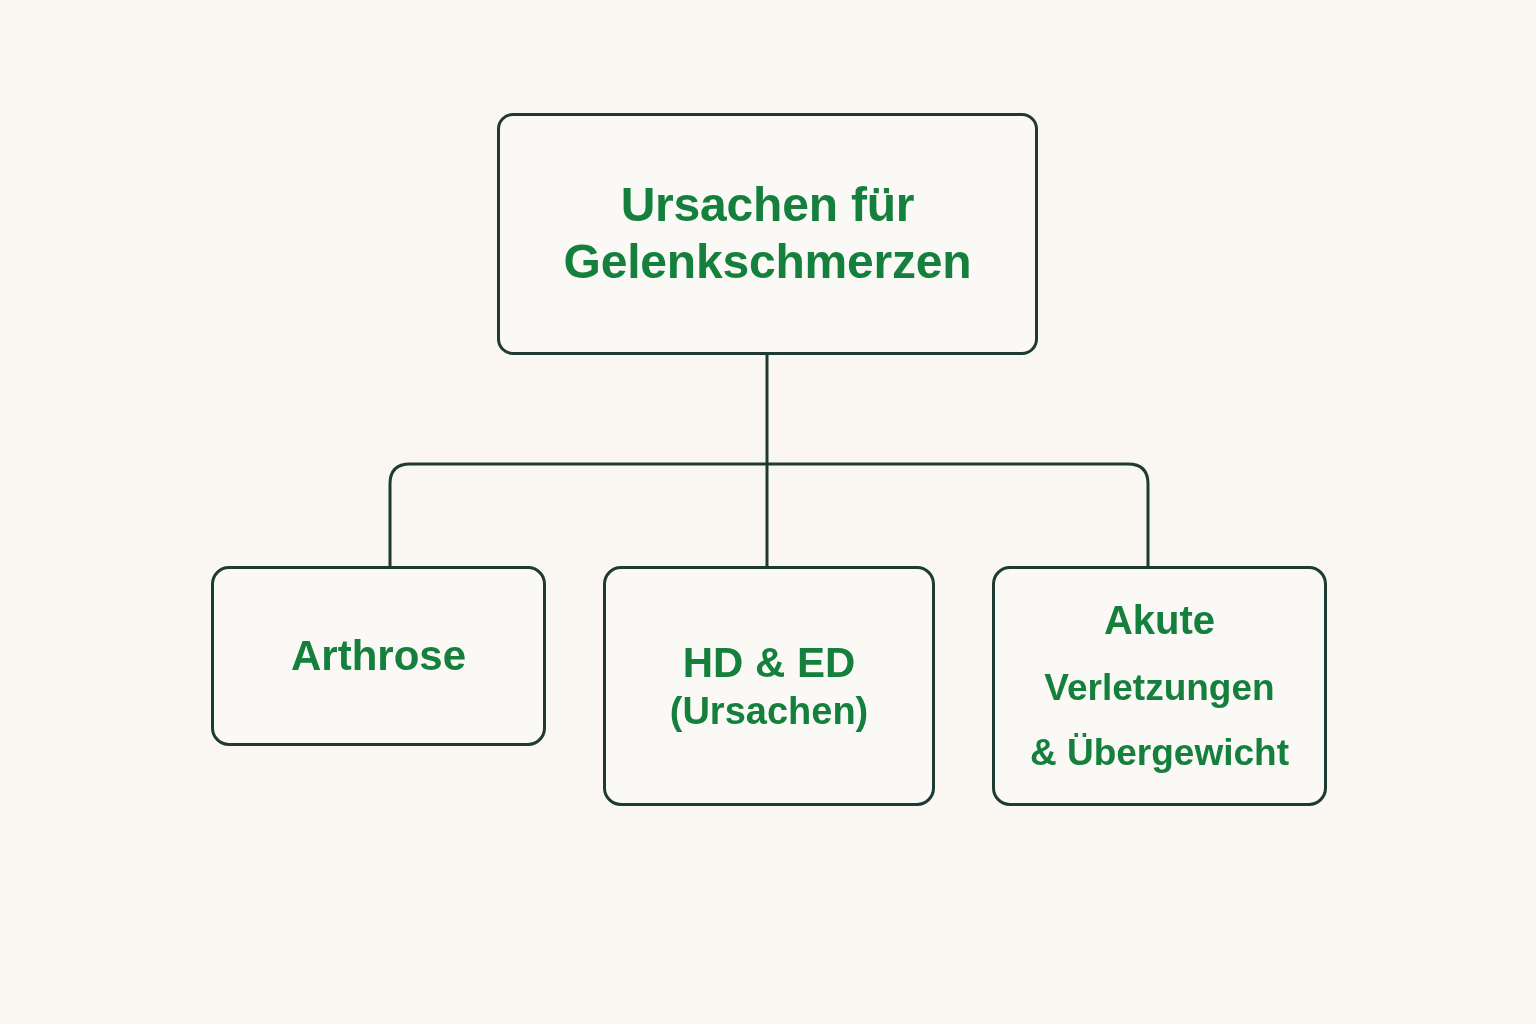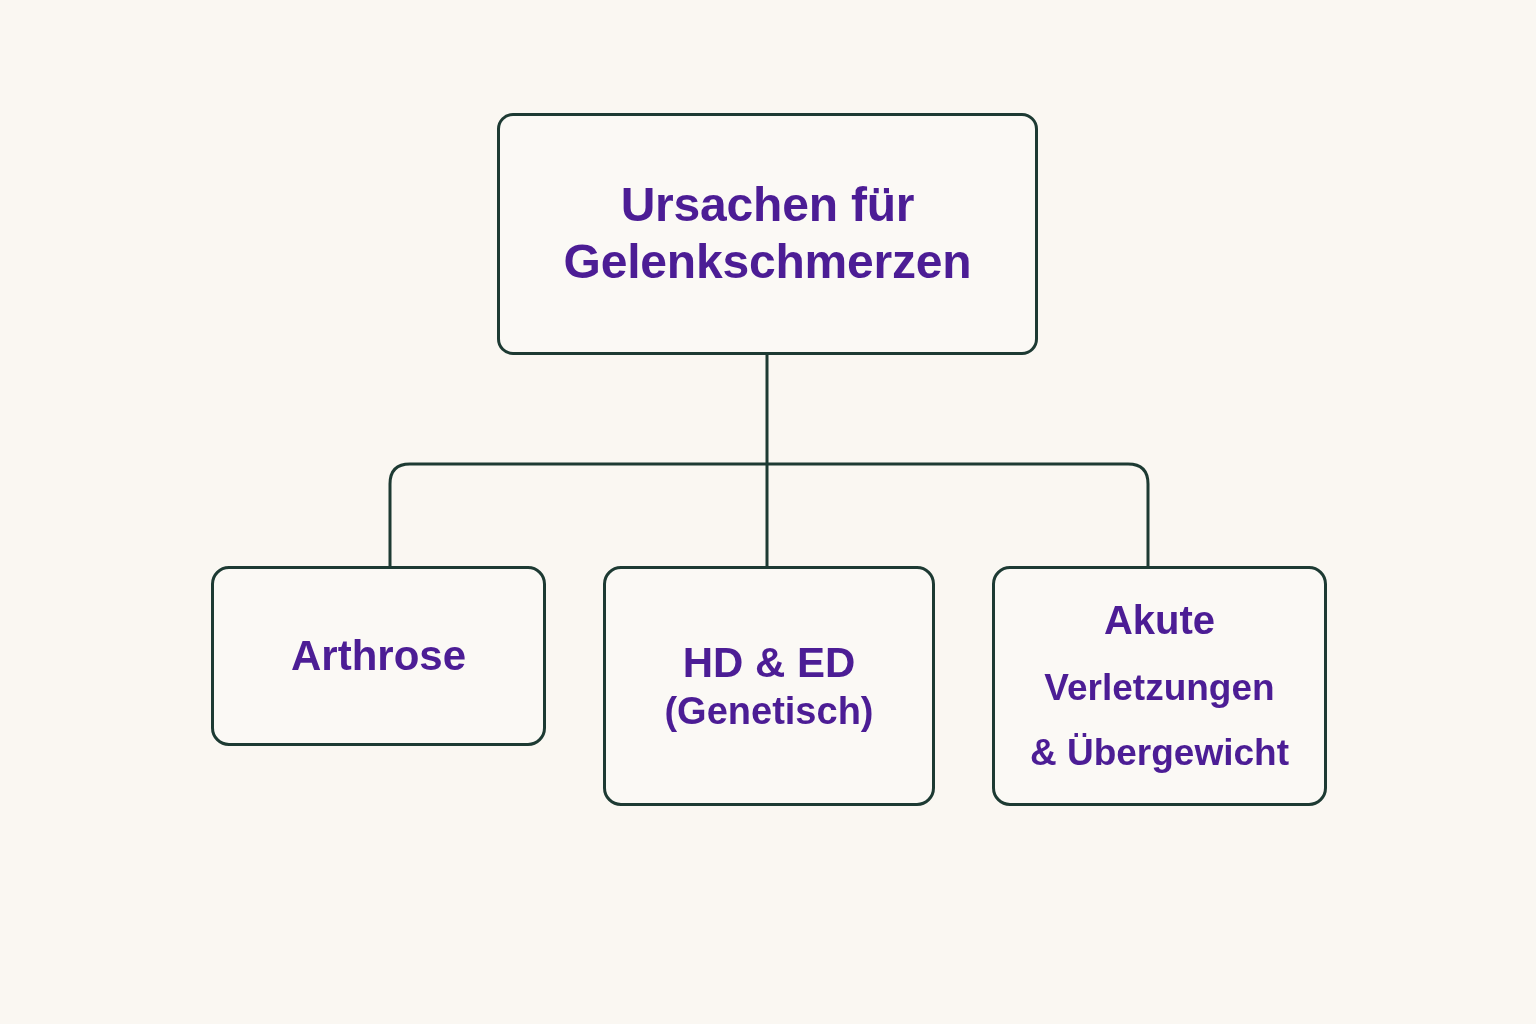--- a/index.html
+++ b/index.html
@@ -30,21 +30,21 @@
     position: absolute;
     box-sizing: border-box;
     background: #fbf9f5;
     border: 3px solid #1d3a33;
     border-radius: 18px;
     display: flex;
     flex-direction: column;
     align-items: center;
     justify-content: center;
     text-align: center;
-    color: #4c1d95;
+    color: #15803d;
     z-index: 2;
   }
   
   #node-root {
     left: 497px;
     top: 113px;
     width: 541px;
     height: 242px;
     border-radius: 16px;
   }
@@ -113,21 +113,21 @@
     <div class="line">Ursachen für</div>
     <div class="line">Gelenkschmerzen</div>
   </div>
 
   <div class="node child" id="node-child-0">
     <div class="line lead">Arthrose</div>
   </div>
 
   <div class="node child" id="node-child-1">
     <div class="line lead">HD &amp; ED</div>
-    <div class="line">(Genetisch)</div>
+    <div class="line">(Ursachen)</div>
   </div>
 
   <div class="node child" id="node-child-2">
     <div class="line lead">Akute</div>
     <div class="line">Verletzungen</div>
     <div class="line">&amp; Übergewicht</div>
   </div>
 
 </div>
 

